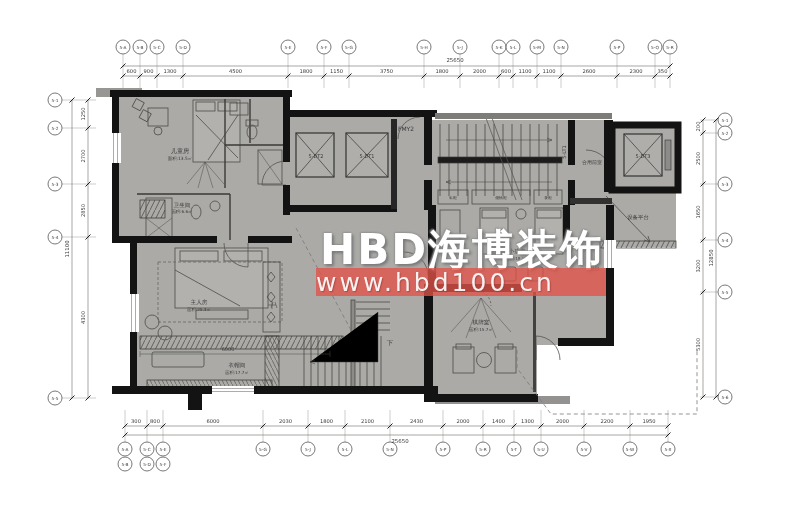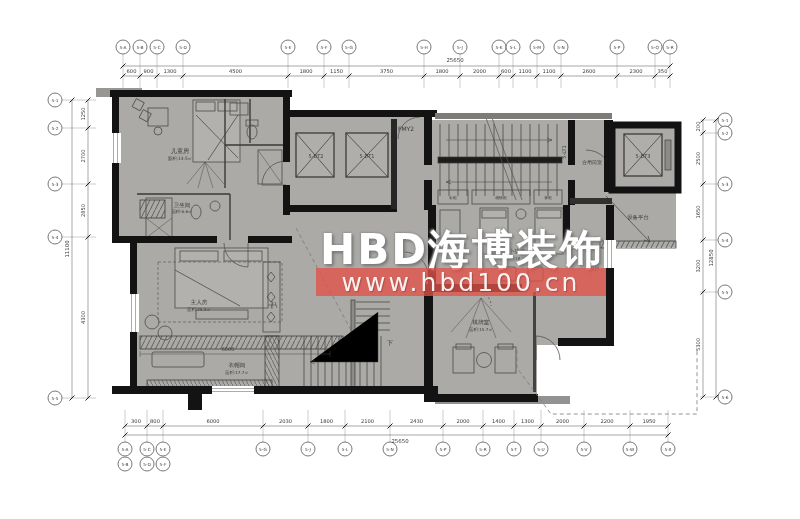--- a/index.html
+++ b/index.html
@@ -4,21 +4,21 @@
 <style>
   html,body{margin:0;padding:0;background:#fff;}
   .canvas{position:relative;width:800px;height:519px;background:#ffffff;overflow:hidden;
           font-family:"DejaVu Sans",sans-serif;}
   svg text{font-family:"DejaVu Sans",sans-serif;fill:#3a3a3a;}
   .wm{position:absolute;left:0;top:0;width:728px;height:519px;pointer-events:none;margin-left:17px;}
   .wm-brand{position:absolute;left:290px;top:222px;width:310px;text-align:center;
     font-size:42px;font-weight:900;letter-spacing:2px;color:#ffffff;
     text-shadow:0 0 2px #8a8a8a,2px 2px 3px #777,-1px -1px 2px #999;}
   .wm-band{position:absolute;left:299px;top:268px;width:290px;height:28px;
-    background:rgba(224,82,72,0.78);display:flex;align-items:center;justify-content:center;}
+    background:rgba(224,82,72,0.78);display:flex;align-items:center;}
   .wm-url{font-size:25px;letter-spacing:3px;color:rgba(255,255,255,0.92);
     text-shadow:1px 1px 1px rgba(150,60,55,0.6);}
 </style>
 </head>
 <body>
 
 <div class="canvas">
 <svg width="800" height="519" viewBox="0 0 800 519">
   <defs>
     <pattern id="hz" patternUnits="userSpaceOnUse" width="5" height="10">

